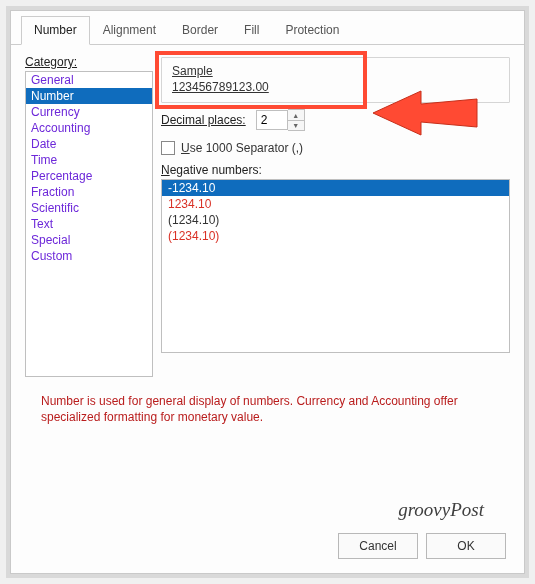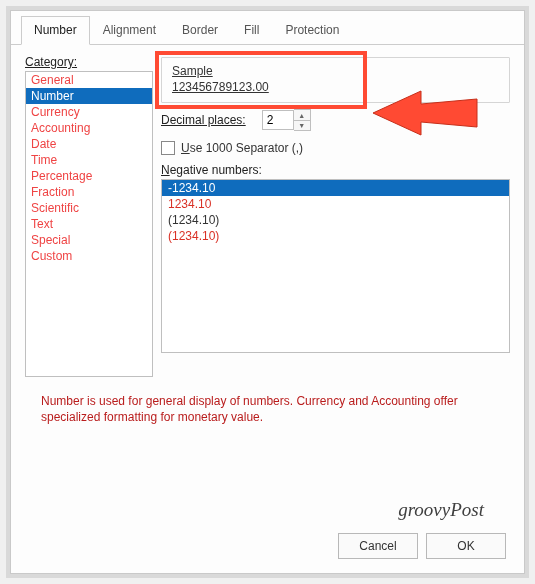--- a/index.html
+++ b/index.html
@@ -17,31 +17,31 @@
     .tab.active { background: #fdfdfd; border-color: #ccc; color: #222; border-bottom: 1px solid #fdfdfd; }
 
     .body { padding: 10px 14px 6px 14px; position: relative; }
     .cat-label { font-size: 12px; text-decoration: underline; color: #222; margin-bottom: 2px; display: block; }
     .cat-label .u { text-decoration: underline; }
     .columns { display: flex; gap: 8px; }
     .listbox { width: 128px; height: 306px; border: 1px solid #bfbfbf; background: #fff; overflow-y: scroll; font-size: 12px; }
     .listbox::-webkit-scrollbar { width: 14px; }
     .listbox::-webkit-scrollbar-thumb { background: #cfcfcf; }
     .listbox::-webkit-scrollbar-track { background: #f2f2f2; }
-    .list-item { padding: 1px 5px; cursor: pointer; color: #ef4444; }
+    .list-item { padding: 1px 5px; cursor: pointer; color: #6d28d9; }
     .list-item.sel { background: #0f6cbd; color: #fff; }
 
     .right { flex: 1; position: relative; }
     .samplebox-wrap { position: relative; margin-bottom: 6px; margin-top: -14px; }
     .samplebox { border: 1px solid #d5d5d5; padding: 6px 10px 8px; font-size: 12px; color: #333; border-radius: 1px; text-decoration: underline; }
     .sample-label { font-size: 12px; color: #333; margin-bottom: 2px; }
     .sample-value { font-size: 12px; color: #333; }
     .highlight-rect { position: absolute; top: -6px; left: -6px; width: 212px; height: 58px; border: 4px solid #ff4a33; pointer-events: none; }
 
-    .row { display: flex; align-items: center; gap: 16px; font-size: 12px; color: #222; margin: 6px 0 10px; }
+    .row { display: flex; align-items: center; gap: 10px; font-size: 12px; color: #222; margin: 6px 0 10px; }
     .row label { }
     .spinner { display: flex; align-items: center; }
     .spinner input { width: 32px; height: 20px; border: 1px solid #bfbfbf; padding: 0 4px; font-size: 12px; background: #fff; }
     .spins { display: flex; flex-direction: column; border: 1px solid #bfbfbf; border-left: none; }
     .spin-btn { width: 16px; height: 10px; display:flex; align-items:center; justify-content:center; font-size: 7px; line-height: 1; cursor: pointer; background: #f6f6f6; color: #666; }
     .spin-btn + .spin-btn { border-top: 1px solid #bfbfbf; }
 
     .check-row { display: flex; align-items: center; gap: 6px; font-size: 12px; color: #333; margin-bottom: 8px; }
     .check { width: 14px; height: 14px; border: 1px solid #888; background: #fff; }
 

